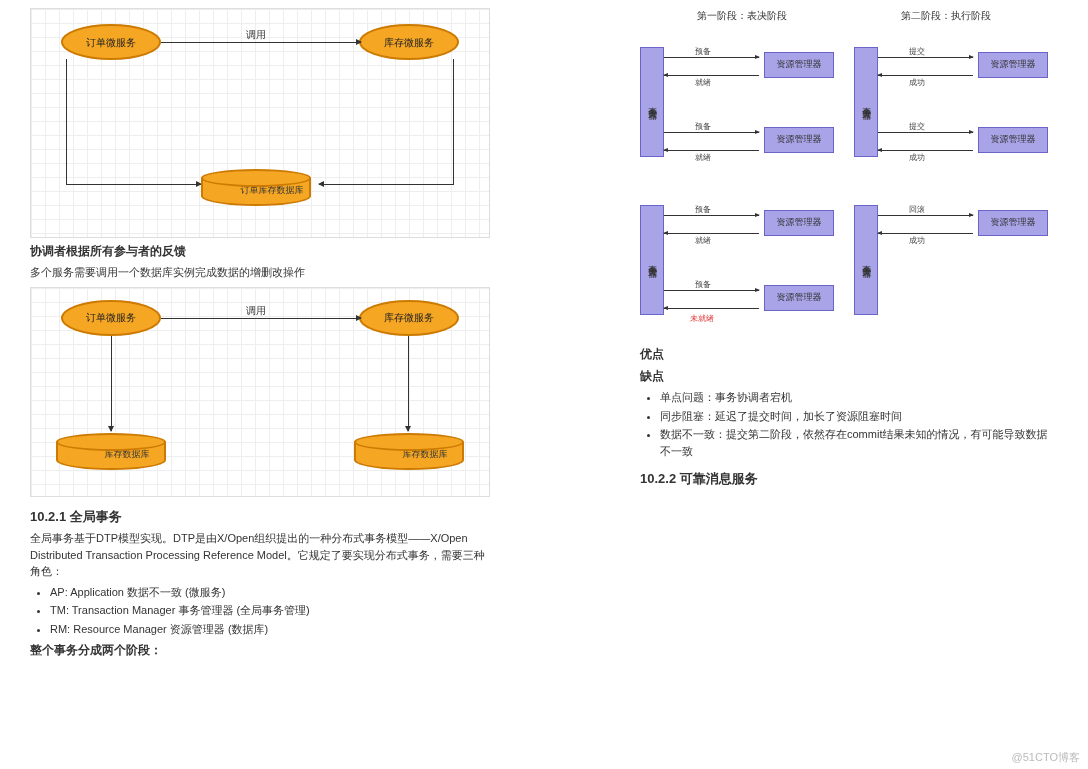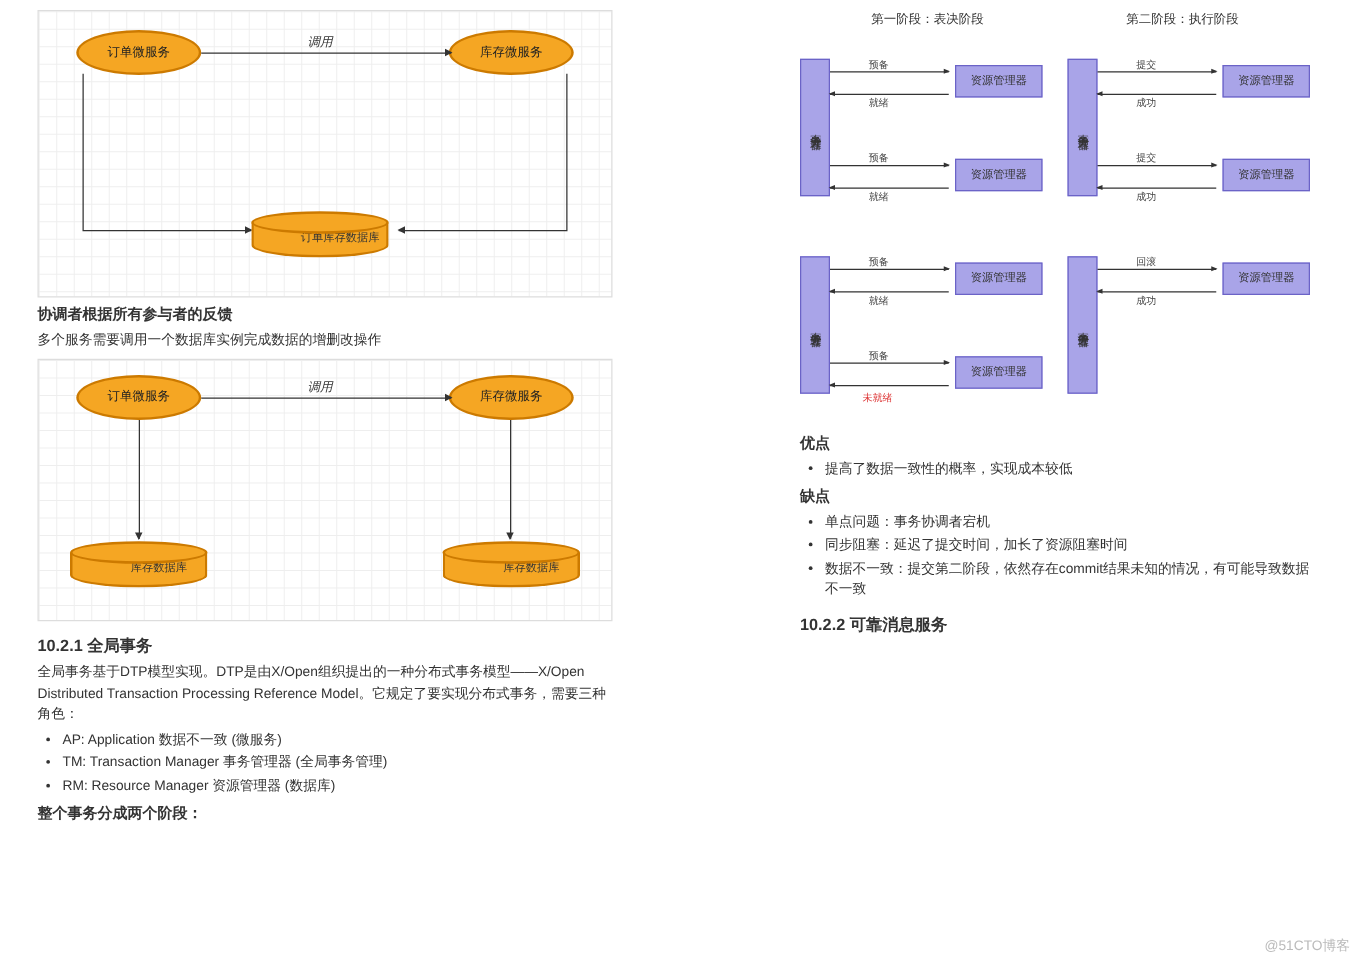--- a/index.html
+++ b/index.html
@@ -74,21 +74,20 @@
     border-top: none;
     border-radius: 0 0 55px 55px / 0 0 10px 10px;
     margin-top: -9px;
     display:flex;align-items:center;justify-content:center;
     font-size:9px;
     position: relative; z-index:1;padding-left:32px;
   }
   .label {
     position: absolute;
     font-size: 10px;
-    font-style: italic;
     color: #333;
   }
   .line {
     position: absolute;
     background: #333;
   }
   .hl { height: 1px; }
   .vl { width: 1px; }
   .arrow-r::after, .arrow-l::after, .arrow-d::after, .arrow-u::after,
   .arrow-lr::before, .arrow-lr::after, .arrow-ud::before, .arrow-ud::after {
@@ -250,23 +249,20 @@
           <div class="rm" style="right:0; top:25px;">资源管理器</div>
           <div class="ln ar" style="left:24px; top:30px; width:95px;"></div>
           <div class="edge-lbl" style="left:55px; top:19px;">回滚</div>
           <div class="ln al" style="left:24px; top:48px; width:95px;"></div>
           <div class="edge-lbl" style="left:55px; top:50px;">成功</div>
         </div>
       </div>
     </div>
 
     <div class="h-sub" style="margin-top:10px;">优点</div>
-    <ul>
-      <li>提高了数据一致性的概率，实现成本较低</li>
-    </ul>
     <div class="h-sub">缺点</div>
     <ul>
       <li>单点问题：事务协调者宕机</li>
       <li>同步阻塞：延迟了提交时间，加长了资源阻塞时间</li>
       <li>数据不一致：提交第二阶段，依然存在commit结果未知的情况，有可能导致数据不一致</li>
     </ul>
 
     <div class="h3">10.2.2 可靠消息服务</div>
   </div>
 </div>

